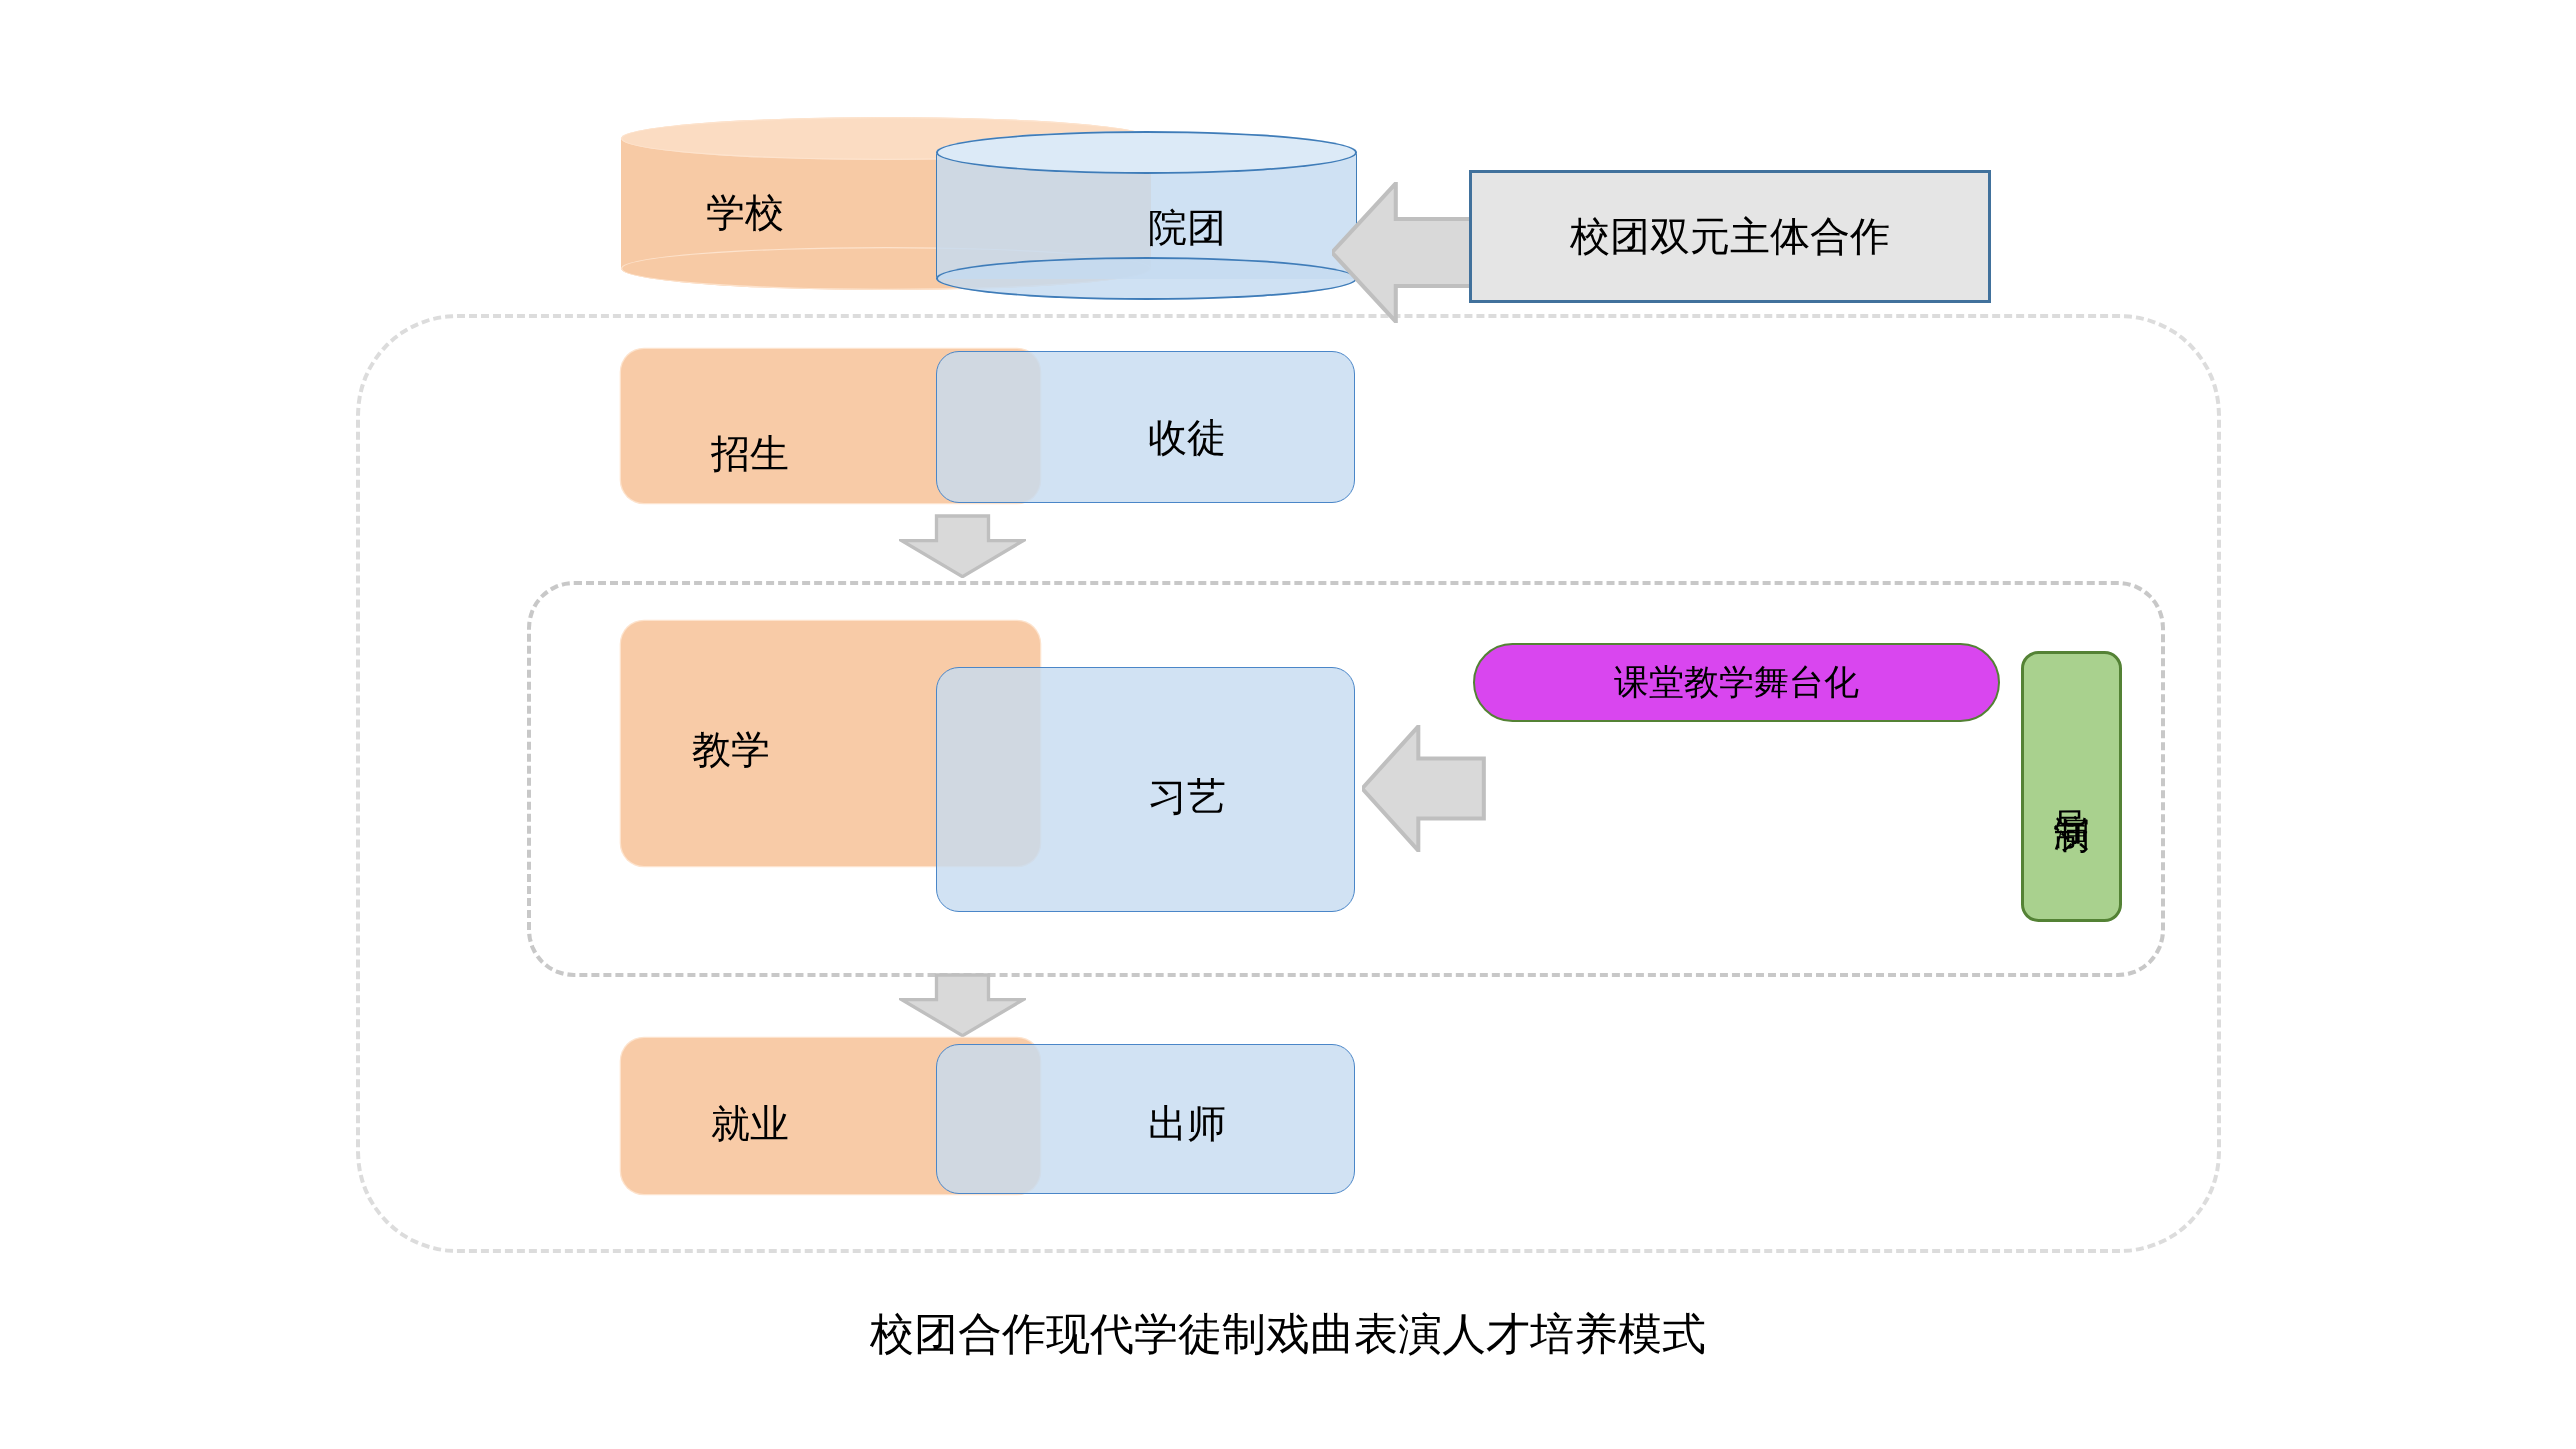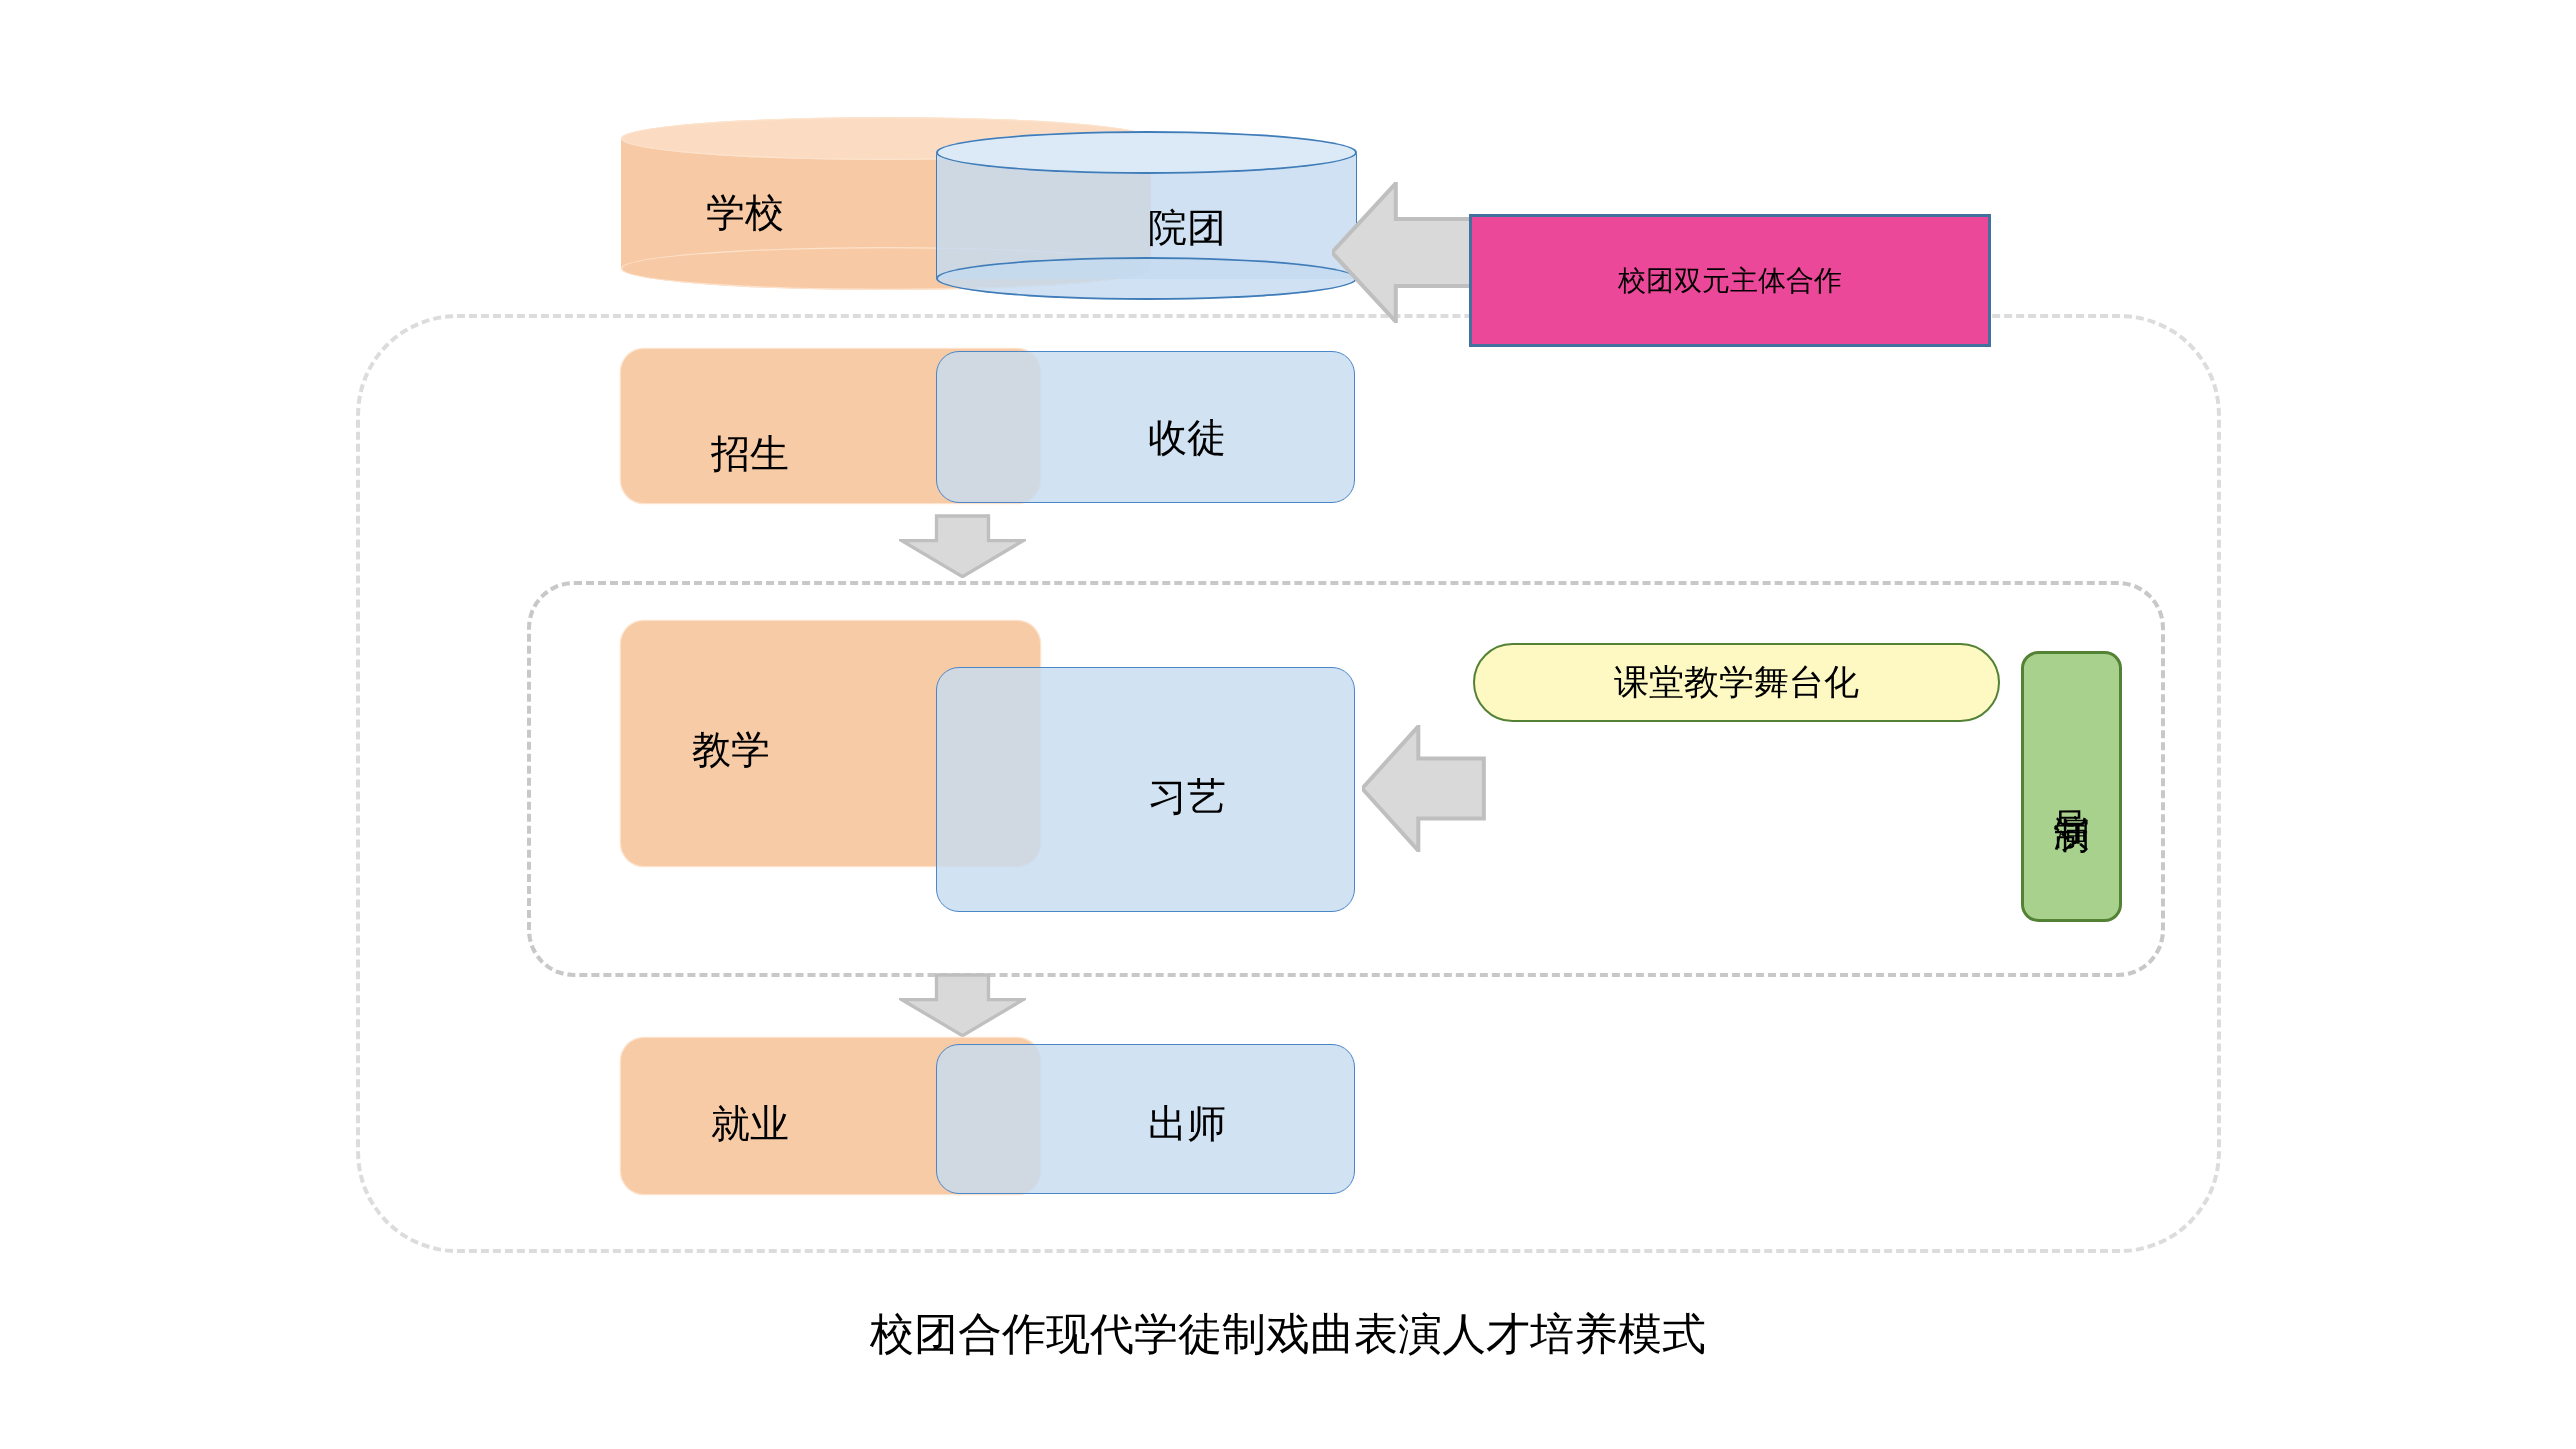--- a/index.html
+++ b/index.html
@@ -65,31 +65,31 @@
     font-size:39px;color:#000;white-space:nowrap;
   }
 
   
   .arrow{position:absolute;}
   .arrow svg{display:block;}
 
   
   #callout{
     position:absolute;left:1469px;top:170px;width:522px;height:133px;
-    background:#ec4899;
+    background:#e5e5e5;
     border:3.4px solid #41719c;
     box-sizing:border-box;
     display:flex;align-items:center;justify-content:center;
-    font-size:28px;color:#000;margin-top:44px;
+    font-size:40px;color:#000;
   }
 
   
   .gpill{
     position:absolute;box-sizing:border-box;
-    background:#fef9c3;
+    background:#d946ef;
     border:2px solid #548235;
     border-radius:47px;
     display:flex;align-items:center;justify-content:center;
     font-size:35px;color:#000;white-space:nowrap;
   }
   #pill-1{left:1473px;top:643px;width:527px;height:79px;}
   #pill-2{left:1473px;top:743px;width:527px;height:79px;}
   #pill-3{left:1473px;top:844px;width:527px;height:79px;}
 
   #pill-vertical{

